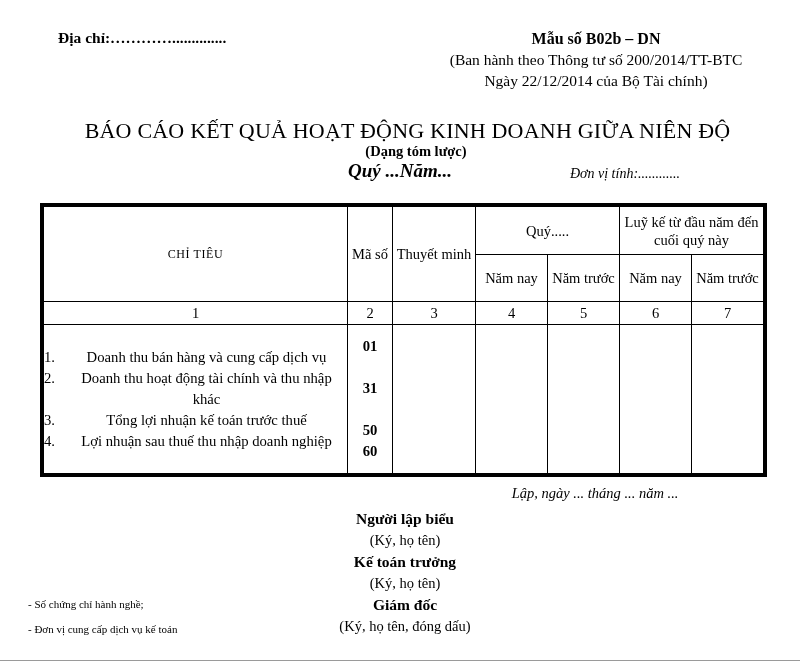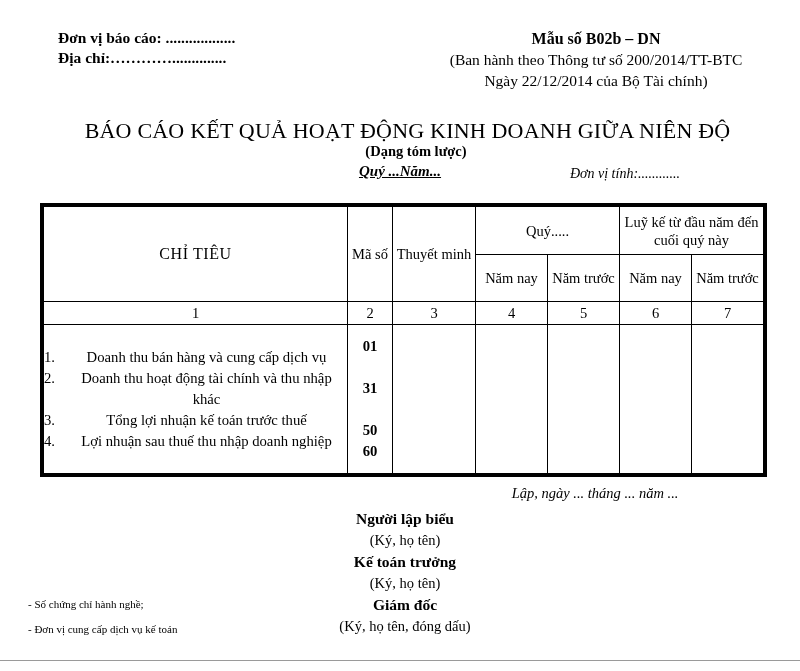--- a/index.html
+++ b/index.html
@@ -70,23 +70,22 @@
   }
   .title-sub {
     font-weight: bold;
     font-size: 14.5px;
     line-height: 19px;
     margin-left: 32px;
   }
   .title-period {
     font-style: italic;
     font-weight: bold;
-    font-size: 15px;
+    font-size: 19px;
     line-height: 20px;
-    text-decoration: underline;
   }
 
   
   .unit-line {
     position: absolute;
     left: 480px;
     top: 166px;
     width: 290px;
     text-align: center;
     font-style: italic;
@@ -134,21 +133,21 @@
   th.c-chitieu   { width: 303px; }
   th.c-ma        { width: 44px;  }
   th.c-tm        { width: 82px;  }
   th.c-q-nay     { width: 66px;  }
   th.c-q-truoc   { width: 99px;  }
   th.c-l-nay     { width: 68px;  }
   th.c-l-truoc   { width: 65px;  }
 
   th.head-chitieu {
     font-weight: bold;
-    font-size: 16px;
+    font-size: 12px;
     letter-spacing: 0.6px;
   }
   th.head-tall { height: 76px; }
   th.head-group { height: 47px; font-size: 14.5px; line-height: 18px; }
   th.head-sub   { height: 46px; font-size: 14.5px; line-height: 18px; }
   tr.numrow td  { height: 22px; font-size: 14.5px; }
 
   td.body-chitieu {
     text-align: left;
     vertical-align: top;
@@ -241,21 +240,20 @@
     width: 800px;
     height: 1px;
     background: #9a9a9a;
   }
 </style>
 </head>
 <body>
 
 <div class="top-header">
   <div class="hdr-left">
-    <div>Đơn vị báo cáo: ..................</div>
     <div>Địa chỉ:…………..............</div>
   </div>
   <div class="hdr-right">
     <div class="form-code">Mẫu số B02b – DN</div>
     <div class="form-sub">(Ban hành theo Thông tư số 200/2014/TT-BTC</div>
     <div class="form-sub">Ngày 22/12/2014 của Bộ Tài chính)</div>
   </div>
 </div>
 
 <div class="title-block">

